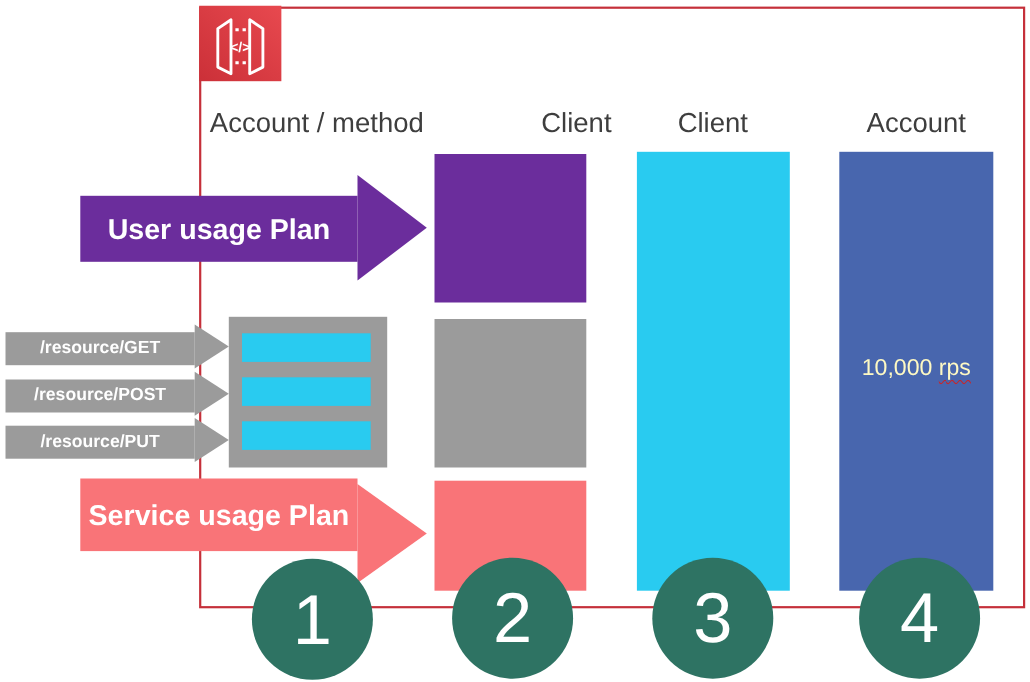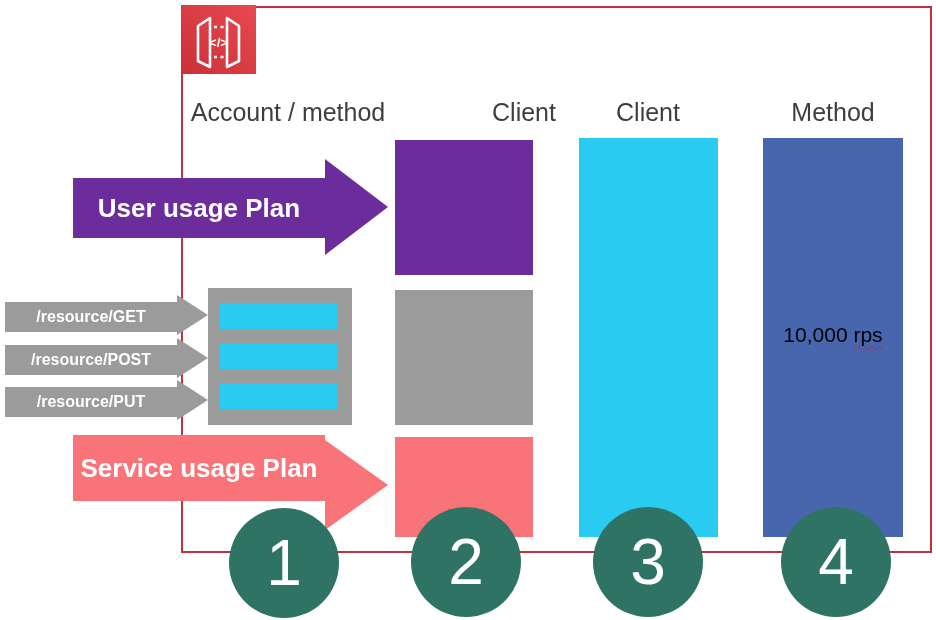--- a/index.html
+++ b/index.html
@@ -19,21 +19,21 @@
     font-weight:300;color:var(--text-dark);white-space:nowrap;z-index:2;}
   .h1{left:288px;} .h2{left:492px;margin-left:32px;} .h3{left:648px;} .h4{left:833px;}
 
   .bar{position:absolute;z-index:2;}
   .bar-purple{left:395px;top:140px;width:138px;height:135px;background:var(--purple);}
   .bar-gray  {left:395px;top:290px;width:138px;height:135px;background:var(--gray);}
   .bar-salmon{left:395px;top:437px;width:138px;height:100px;background:var(--salmon);}
   .bar-cyan  {left:579px;top:138px;width:139px;height:399px;background:var(--cyan);}
   .bar-blue  {left:763px;top:138px;width:140px;height:399px;background:var(--blue);
     display:flex;align-items:flex-start;justify-content:center;}
-  .rps{margin-top:185px;color:#000000;font-size:21px;font-weight:300;white-space:nowrap;}
+  .rps{margin-top:185px;color:#fef9c3;font-size:21px;font-weight:300;white-space:nowrap;}
   .rps .unit{text-decoration:underline;text-decoration-style:wavy;
     text-decoration-color:#C2272E;text-decoration-thickness:1px;text-underline-offset:4px;}
 
   
   .plan-arrow{position:absolute;z-index:4;}
   .plan-body{position:absolute;display:flex;align-items:center;justify-content:center;
     color:#fff;font-size:26px;font-weight:bold;white-space:nowrap;}
   .user-body{left:73px;top:178px;width:252px;height:60px;background:var(--purple);text-align:center;}
   .user-head{position:absolute;left:325px;top:159px;width:0;height:0;
     border-top:48px solid transparent;border-bottom:48px solid transparent;
@@ -86,21 +86,21 @@
       <polygon points="58,21 46,13 46,62 58,56"></polygon>
       <line x1="33" y1="22" x2="43" y2="22" stroke-dasharray="3,3.5"></line>
       <line x1="33" y1="52" x2="43" y2="52" stroke-dasharray="3,3.5"></line>
     </g>
     <text x="37.5" y="42" text-anchor="middle" fill="#fff" font-size="13" font-weight="bold" font-family="Liberation Sans, sans-serif">&lt;/&gt;</text>
   </svg>
 
   <div class="col-header h1">Account / method</div>
   <div class="col-header h2">Client</div>
   <div class="col-header h3">Client</div>
-  <div class="col-header h4">Method</div>
+  <div class="col-header h4">Account</div>
 
   <div class="bar bar-purple"></div>
   <div class="bar bar-gray"></div>
   <div class="bar bar-salmon"></div>
   <div class="bar bar-cyan"></div>
   <div class="bar bar-blue">
     <div class="rps">
       <span>10,000</span>
       <span class="unit">rps</span>
     </div>

